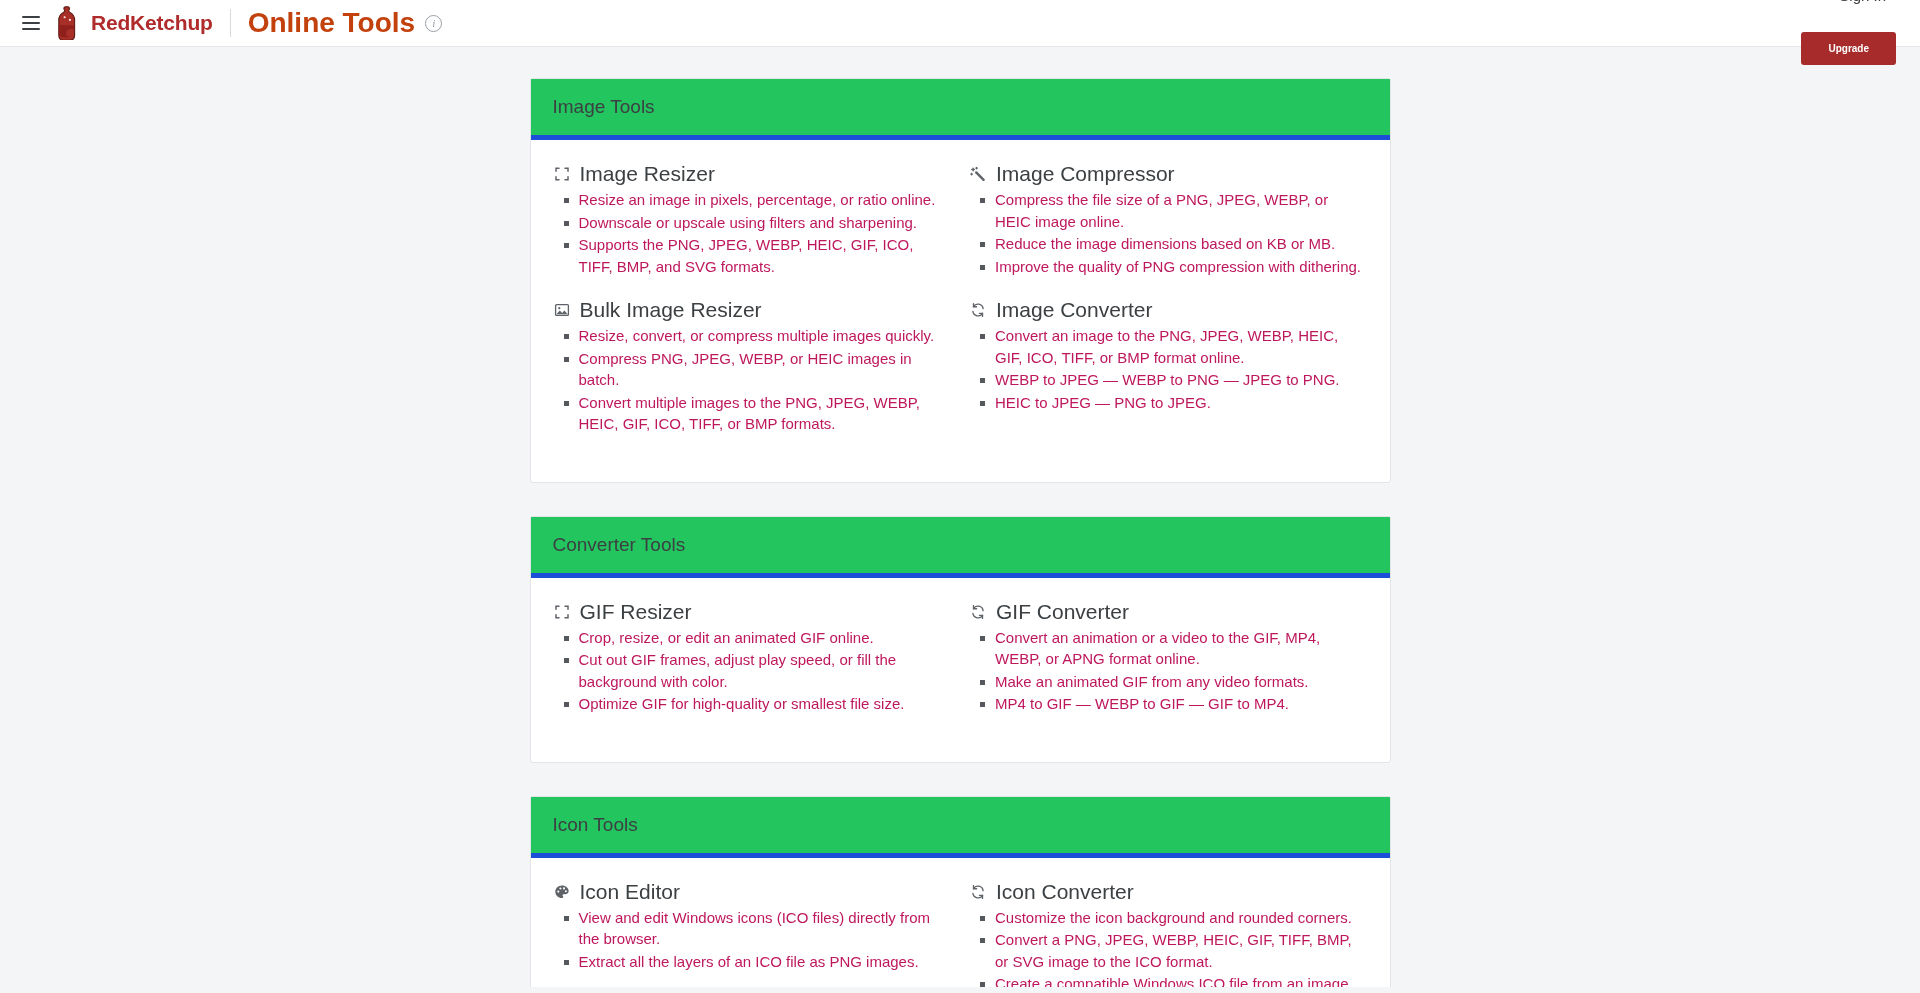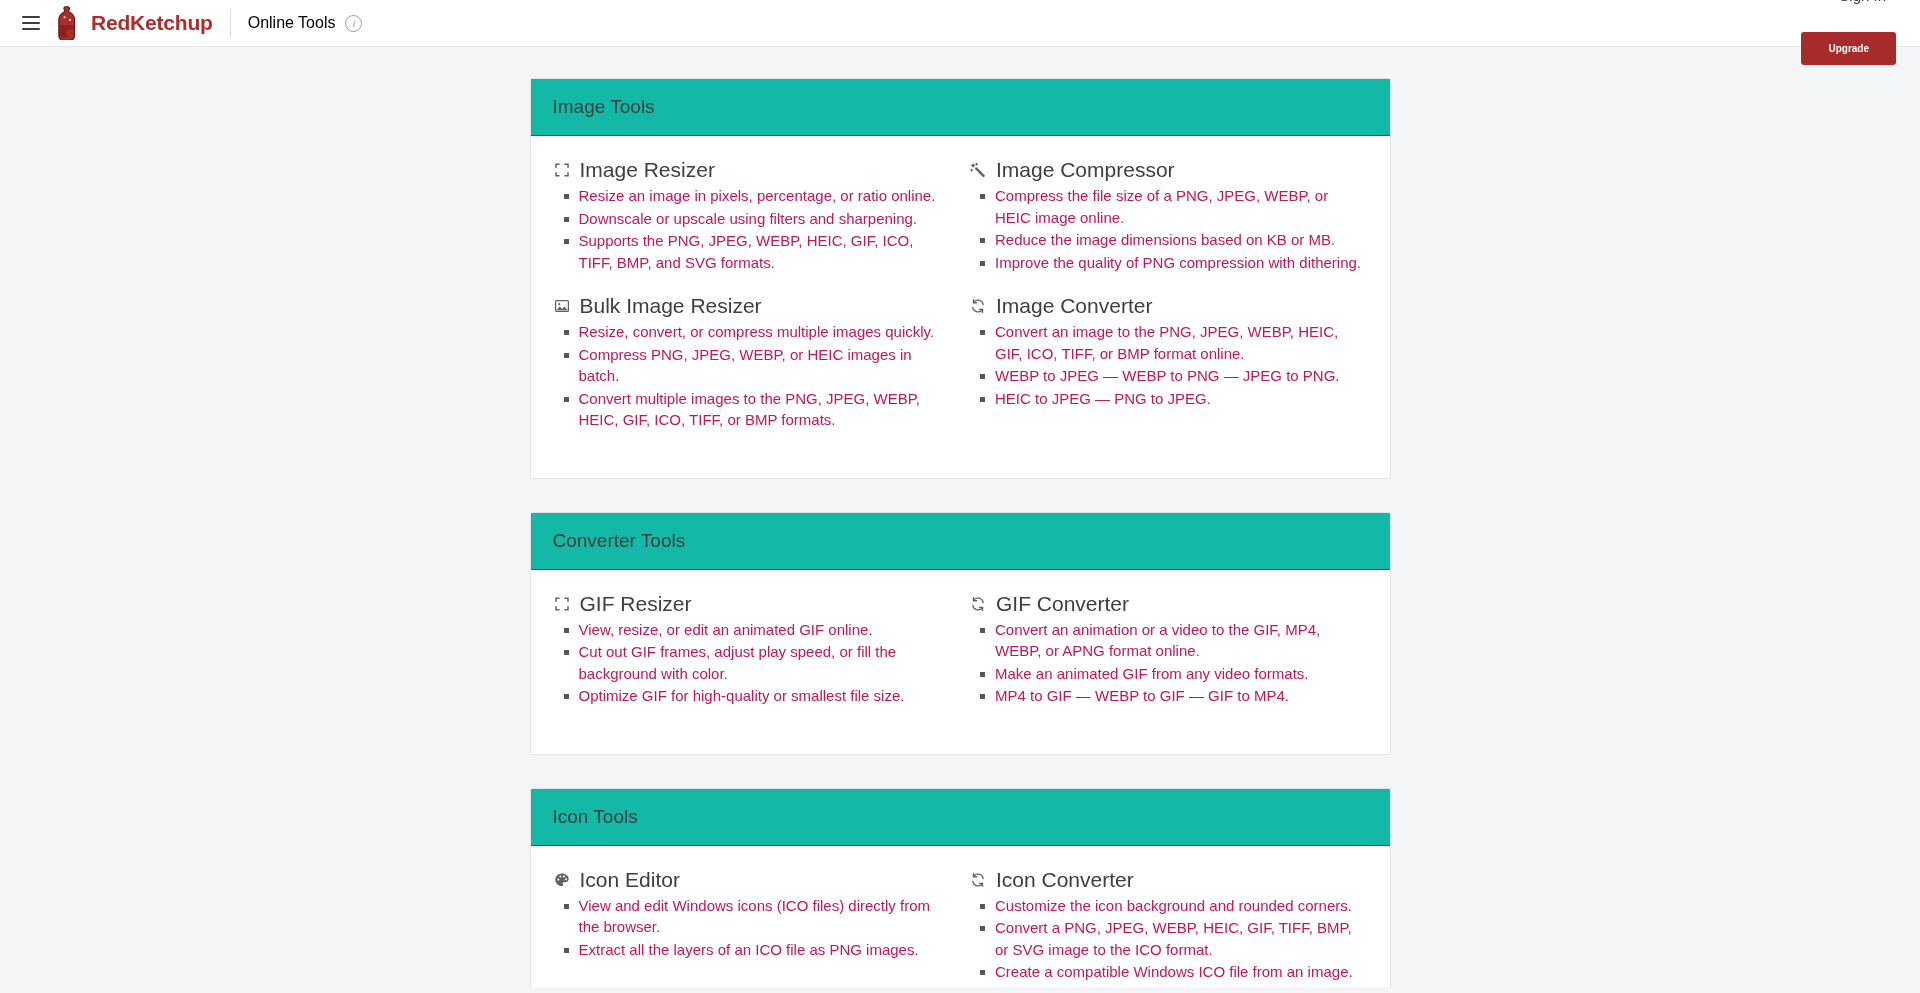--- a/index.html
+++ b/index.html
@@ -65,23 +65,23 @@
   }
 
   .divider-v {
     width: 1px;
     height: 28px;
     background: #d8dade;
     margin: 0 17px;
   }
 
   .page-title {
-    font-size: 16px;
-    color: #000000;
-    font-weight: normal;
+    font-size: 28px;
+    color: #c2410c;
+    font-weight: bold;
     white-space: nowrap;
   }
 
   .info-icon {
     width: 17px;
     height: 17px;
     border: 1.4px solid #9aa0a6;
     border-radius: 50%;
     color: #9aa0a6;
     font-size: 11px;
@@ -137,22 +137,22 @@
 
   .card {
     background: #ffffff;
     border: 1px solid #e2e4e8;
     border-radius: 3px;
     margin-bottom: 33px;
   }
 
   .card-header {
     padding: 17px 22px 17px 22px;
-    border-bottom: 1px solid #1d4ed8;
-    background: #14b8a6;
+    border-bottom: 5px solid #1d4ed8;
+    background: #22c55e;
   }
   .card-header-title {
     font-size: 19px;
     color: #3c4043;
     font-weight: normal;
   }
 
   .card-body {
     padding: 22px 22px 28px 22px;
     display: grid;
@@ -341,21 +341,21 @@
   <svg width="16" height="16" viewBox="0 0 16 16" fill="none" stroke="currentColor" stroke-width="1.5" stroke-linecap="round">
     <path d="M2 5.2V2.2h3"></path>
                   <path d="M14 5.2V2.2h-3"></path>
     <path d="M2 10.8v3h3"></path>
                   <path d="M14 10.8v3h-3"></path>
   </svg>
 </span>
               <span class="tool-title">GIF Resizer</span>
             </div>
             <ul class="tool-list">
-              <li>View, resize, or edit an animated GIF online.</li>
+              <li>Crop, resize, or edit an animated GIF online.</li>
               <li>Cut out GIF frames, adjust play speed, or fill the background with color.</li>
               <li>Optimize GIF for high-quality or smallest file size.</li>
             </ul>
           </div>
           <div class="tool">
             <div class="tool-head">
               <span class="tool-icon">
   <svg width="16" height="16" viewBox="0 0 16 16" fill="none" stroke="currentColor" stroke-width="1.35" stroke-linecap="round">
     <path d="M13.1 6.6A5.2 5.2 0 0 0 3.5 4.6"></path>
     <path d="M2.9 9.4a5.2 5.2 0 0 0 9.6 2"></path>

